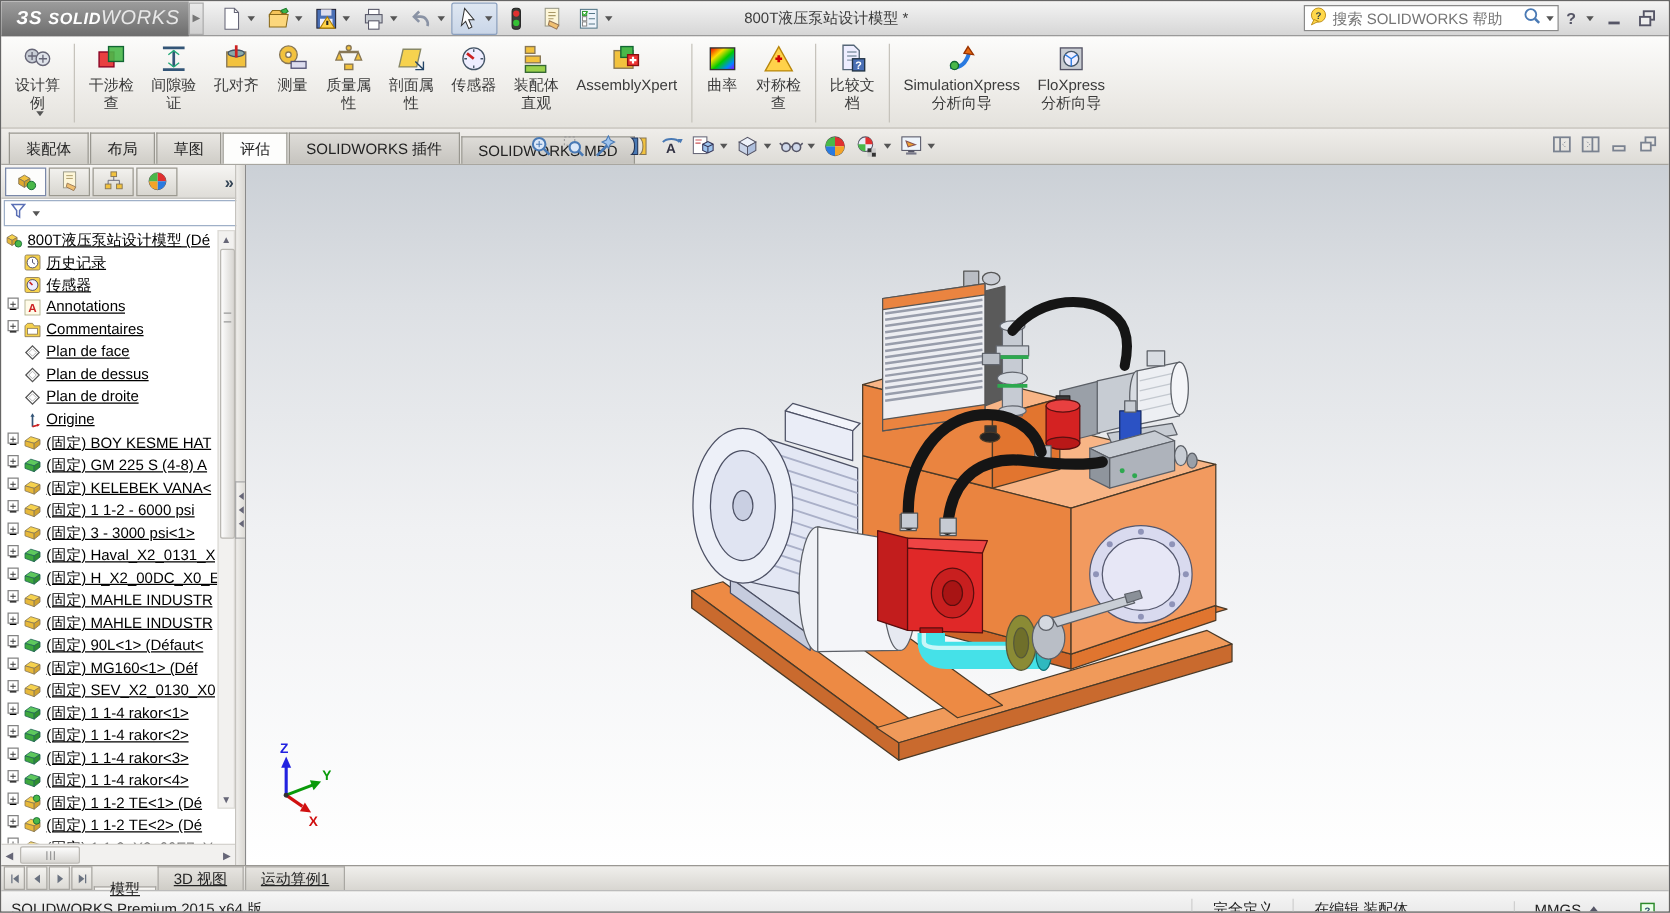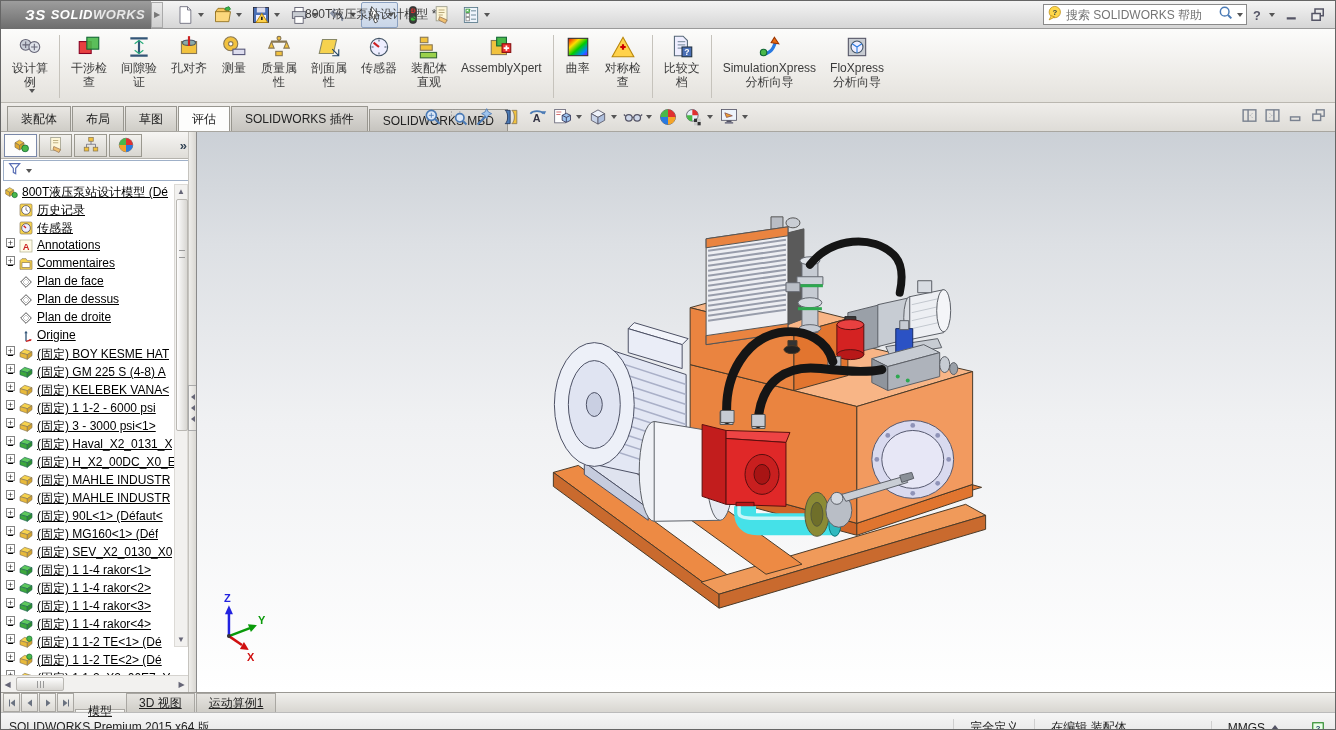--- a/index.html
+++ b/index.html
@@ -2,29 +2,29 @@
 <html><head>
 <meta charset="utf-8">
 <style>
   html,body{margin:0;padding:0;background:#555;}
   .app{position:relative;width:1336px;height:730px;background:#ece9e4;font-family:"Liberation Sans",sans-serif;font-size:12px;overflow:hidden;border:1px solid #666;box-sizing:border-box;}
   .ic{display:inline-flex;align-items:center;justify-content:center;flex:none;}
   .arr{display:inline-block;width:0;height:0;border-left:3px solid transparent;border-right:3px solid transparent;border-top:4px solid #555;margin-left:3px;vertical-align:middle;}
   .arru{display:inline-block;width:0;height:0;border-left:4px solid transparent;border-right:4px solid transparent;border-bottom:5px solid #556;margin-left:6px;}
   
   .tbar{height:28px;background:linear-gradient(#f4f4f4,#d6d6d6);border-bottom:1px solid #9a9a9a;display:flex;align-items:center;position:relative;box-sizing:border-box;}
-  .logo{width:150px;height:28px;background:linear-gradient(#9d9d9d,#6d6d6d);color:#fff;display:flex;align-items:center;padding-left:24px;box-sizing:border-box;font-style:italic;letter-spacing:.5px;flex:none;}
+  .logo{width:150px;height:28px;background:linear-gradient(#9d9d9d,#6d6d6d);color:#fff;display:flex;align-items:center;padding-left:12px;box-sizing:border-box;font-style:italic;letter-spacing:.5px;flex:none;}
   .logo .mark{font-weight:bold;font-size:15px;margin-right:5px;}
   .logo .solid{font-weight:bold;font-size:13px;}
-  .logo .works{font-weight:bold;font-size:13px;color:#e8e8e8;}
+  .logo .works{font-weight:normal;font-size:16px;color:#e8e8e8;}
   .logo-exp{width:10px;height:24px;background:linear-gradient(#e9e9e9,#cfcfcf);border:1px solid #aaa;display:flex;align-items:center;justify-content:center;color:#777;font-size:8px;margin-right:8px;flex:none;}
   #tb-tools{display:flex;align-items:center;gap:1px;}
   .tbtn{display:inline-flex;align-items:center;padding:2px 3px;border:1px solid transparent;border-radius:2px;}
   .tbtn.pressed{border-color:#8aa0c0;background:linear-gradient(#dfe7f2,#c9d6e8);}
-  .doc-title{position:absolute;left:304px;right:300px;text-align:left;color:#3c3c3c;pointer-events:none;}
+  .doc-title{position:absolute;left:286px;right:300px;text-align:center;color:#3c3c3c;pointer-events:none;}
   .search{position:absolute;right:88px;top:3px;width:204px;height:21px;background:#fff;border:1px solid #8a8a8a;display:flex;align-items:center;padding:0 3px;box-sizing:border-box;}
   .search input{border:none;outline:none;flex:1;font-size:12px;font-family:"Liberation Sans",sans-serif;color:#0f172a;min-width:0;background:transparent;}
   .winbtns{position:absolute;right:4px;top:2px;display:flex;align-items:center;}
   
   .ribbon{height:74px;background:linear-gradient(#fcfcfb,#eceae6 70%,#e4e2dd);border-bottom:1px solid #bab7b0;display:flex;align-items:stretch;padding:3px 4px 1px 4px;box-sizing:border-box;}
   .rbtn{display:flex;flex-direction:column;align-items:center;justify-content:flex-start;padding:2px 7px;color:#3b3b3b;line-height:14px;text-align:center;border-radius:2px;}
   .rbtn .rlbl{margin-top:1px;white-space:nowrap;}
   .vsep{width:1px;background:#c6c3bc;margin:3px 4px;flex:none;}
   
   .tabrow{height:29px;background:linear-gradient(#efedea,#dedcd7);border-bottom:1px solid #a8a6a0;display:flex;align-items:flex-end;position:relative;box-sizing:border-box;padding-left:6px;}

